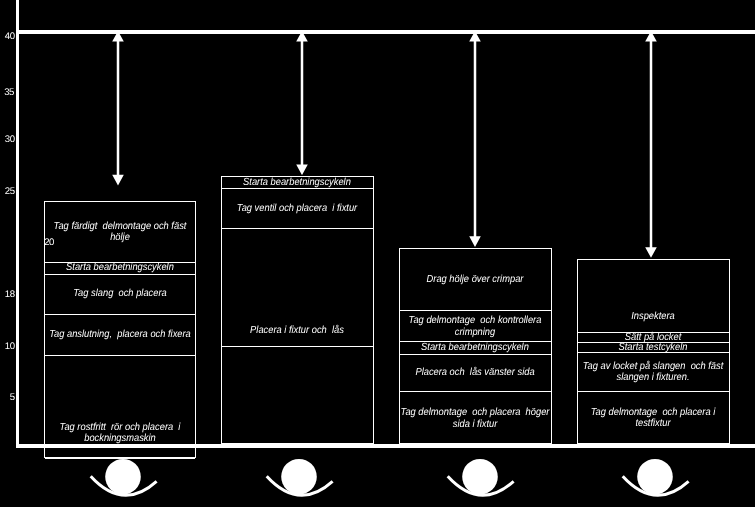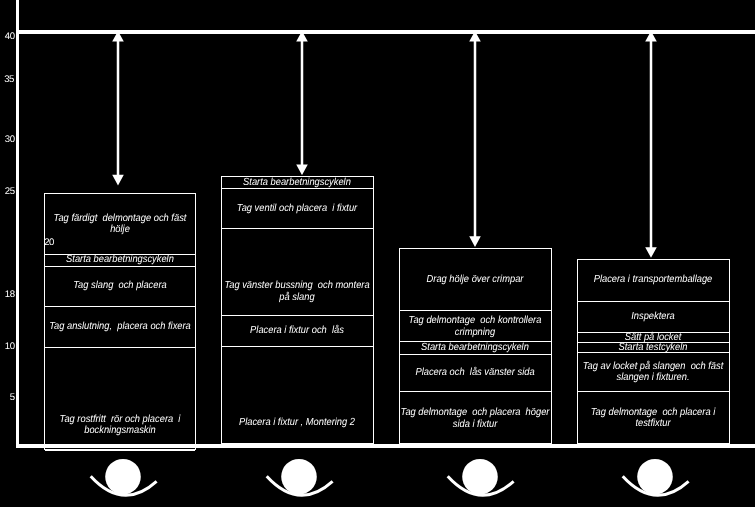--- a/index.html
+++ b/index.html
@@ -29,25 +29,25 @@
   <div class="axis-h" style="left: 15.8px; top: 444.1px; width: 739.2px; height: 4.2px;"></div>
   <div class="takt" style="left: 15.8px; top: 29.9165px; width: 739.2px; height: 3.6px;"></div>
 
   <div class="ticks">
     <div class="ytick" style="left: 0px; width: 14.6px; top: 393.25px;">5</div>
     <div class="ytick" style="left: 0px; width: 14.6px; top: 341.6px;">10</div>
     <div class="ytick" style="left: 0px; width: 14.6px; top: 289.95px;">18</div>
     <div class="ytick" style="left: 0px; width: 36px; top: 238.3px; padding-left: 18px;">20</div>
     <div class="ytick" style="left: 0px; width: 14.6px; top: 186.65px;">25</div>
     <div class="ytick" style="left: 0px; width: 14.6px; top: 135px;">30</div>
-    <div class="ytick" style="left: 0px; width: 14px; top: 75px;">35</div>
+    <div class="ytick" style="left: 0px; width: 14px; top: 88px;">35</div>
     <div class="ytick" style="left: 0px; width: 14.6px; top: 31.7px;">40</div>
   </div>
 
-  <div class="col" style="left: 44px; top: 193px; width: 152px; height: 257.217px; padding-left: 37px;">
+  <div class="col" style="left: 44px; top: 201px; width: 152px; height: 257.217px; padding-left: 37px;">
     <div class="blk" style="top: -2.84217e-14px; height: 60.947px;">
         <span style="width: 165.19px;">Tag färdigt  delmontage och fäst hölje</span>
       </div>
     <div class="blk" style="top: 60.947px; height: 11.8795px;">
         <span style="width: 165.19px;">Starta bearbetningscykeln</span>
       </div>
     <div class="blk" style="top: 72.8265px; height: 40.287px;">
         <span style="width: 165.19px;">Tag slang  och placera</span>
       </div>
     <div class="blk" style="top: 113.113px; height: 41.32px;">
@@ -58,28 +58,22 @@
       </div>
   </div>
 
   <div class="col" style="left: 221px; top: 176.353px; width: 152.8px; height: 267.547px;">
     <div class="blk" style="top: -1.95399e-14px; height: 11.8795px;">
         <span style="width: 166.08px;">Starta bearbetningscykeln</span>
       </div>
     <div class="blk" style="top: 11.8795px; height: 39.7705px;">
         <span style="width: 166.08px;">Tag ventil och placera  i fixtur</span>
       </div>
-    <div class="blk" style="top: 90.3875px; height: 48.0345px;">
-        <span style="width: 166.08px;">Tag vänster bussning  och montera på slang</span>
-      </div>
     <div class="blk" style="top: 138.422px; height: 30.99px;">
         <span style="width: 166.08px;">Placera i fixtur och  lås</span>
-      </div>
-    <div class="blk" style="top: 224.677px; height: 42.8695px;">
-        <span style="width: 166.08px;">Placera i fixtur , Montering 2</span>
       </div>
   </div>
 
   <div class="col" style="left: 399px; top: 248.146px; width: 152.8px; height: 195.754px;">
     <div class="blk" style="top: 1.42109e-14px; height: 61.98px;">
         <span style="width: 166.08px;">Drag hölje över crimpar</span>
       </div>
     <div class="blk" style="top: 61.98px; height: 30.99px;">
         <span style="width: 166.08px;">Tag delmontage  och kontrollera crimpning</span>
       </div>
@@ -88,23 +82,20 @@
       </div>
     <div class="blk" style="top: 105.366px; height: 37.7045px;">
         <span style="width: 166.08px;">Placera och  lås vänster sida</span>
       </div>
     <div class="blk" style="top: 143.071px; height: 52.683px;">
         <span style="width: 166.08px;">Tag delmontage  och placera  höger sida i fixtur</span>
       </div>
   </div>
 
   <div class="col" style="left: 577px; top: 258.993px; width: 152.8px; height: 184.907px;">
-    <div class="blk" style="top: -2.84217e-14px; height: 41.8365px;">
-        <span style="width: 166.08px;">Placera i transportemballage</span>
-      </div>
     <div class="blk" style="top: 41.8365px; height: 31.5065px;">
         <span style="width: 166.08px;">Inspektera</span>
       </div>
     <div class="blk" style="top: 73.343px; height: 9.8135px;">
         <span style="width: 166.08px;">Sätt på locket</span>
       </div>
     <div class="blk" style="top: 83.1565px; height: 9.8135px;">
         <span style="width: 166.08px;">Starta testcykeln</span>
       </div>
     <div class="blk" style="top: 92.97px; height: 38.7375px;">

